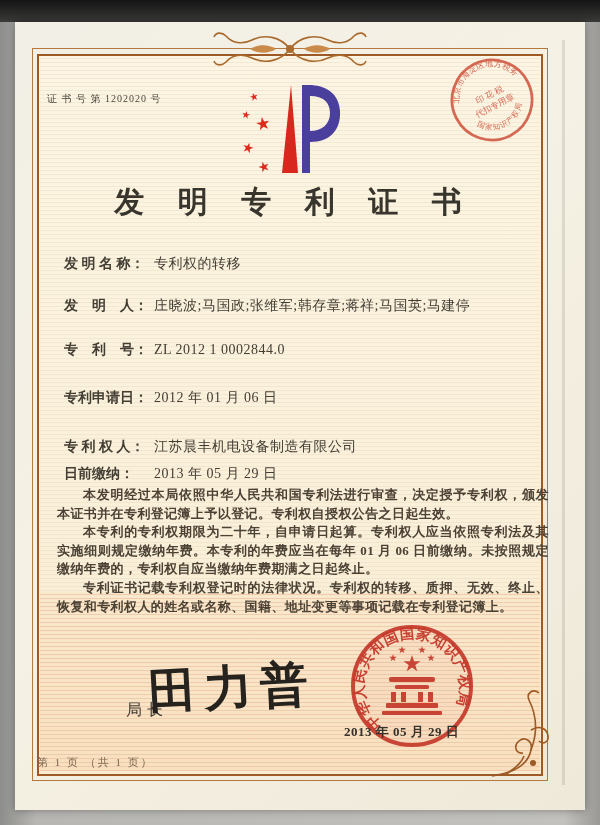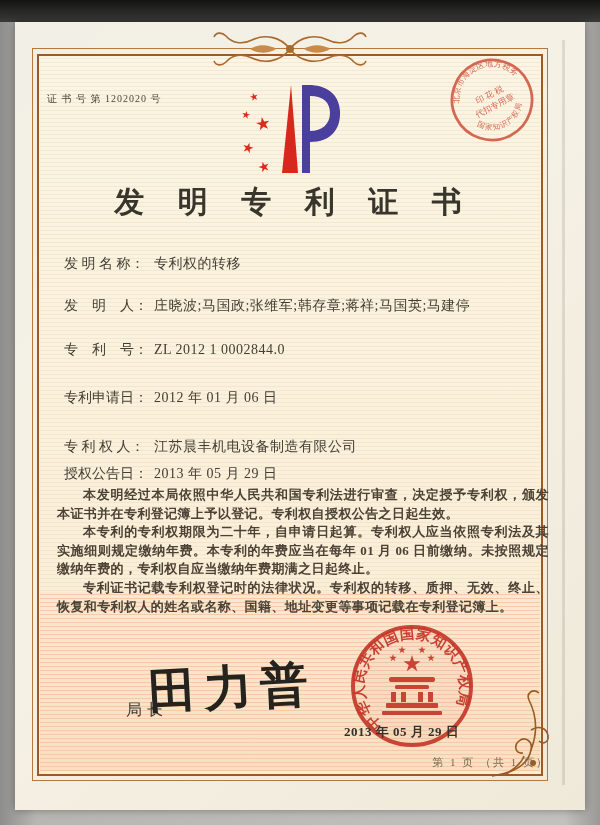--- a/index.html
+++ b/index.html
@@ -27,34 +27,34 @@
   .corner-flourish{position:absolute;left:486px;top:690px;width:70px;height:95px;}
   .cert-number{position:absolute;left:47px;top:92px;font-size:10px;color:#4b463c;
         letter-spacing:1px;z-index:3;}
   .logo{position:absolute;left:238px;top:82px;width:105px;height:95px;z-index:2;}
   .tax-stamp{position:absolute;left:446px;top:54px;width:92px;height:92px;z-index:2;}
   .cert-title{position:absolute;left:37px;top:182px;width:504px;text-align:center;
         font-size:30px;font-weight:700;color:#38352d;letter-spacing:13px;padding-left:11px;
         box-sizing:border-box;z-index:3;}
   .field-row{position:absolute;left:64px;width:470px;font-size:14px;color:#433e34;z-index:3;
         white-space:nowrap;}
-  .f-label{display:inline-block;min-width:90px;}
+  .f-label{display:inline-block;min-width:90px;font-weight:bold;}
   .f-value{letter-spacing:.5px;}
   .paragraphs{position:absolute;left:57px;top:486px;width:492px;z-index:3;}
   .paragraphs p{margin:0;font-size:13px;line-height:18.6px;color:#4b4134;
         text-align:justify;text-indent:2em;letter-spacing:.4px;font-weight:bold;}
   .director{position:absolute;left:126px;top:700px;font-size:16px;color:#3f3a33;
         letter-spacing:5px;z-index:3;}
   .signature{position:absolute;left:148px;top:656px;font-size:48px;color:#26231f;
         font-family:cursive;font-weight:700;letter-spacing:8px;transform:rotate(-3deg);
         z-index:3;}
   .seal{position:absolute;left:348px;top:622px;width:128px;height:128px;z-index:2;}
   .seal-date{position:absolute;left:344px;top:723px;width:140px;font-size:13px;
         font-weight:700;color:#36312a;letter-spacing:.5px;z-index:3;white-space:nowrap;}
-  .footer{position:absolute;left:37px;top:755px;width:512px;text-align:right;
+  .footer{position:absolute;left:37px;top:755px;width:512px;text-align:left;
         font-size:11px;color:#7b6750;letter-spacing:2px;z-index:3;}
   svg text{font-family:"Liberation Serif",serif;}
 </style>
 </head>
 <body>
 
 <svg width="0" height="0" style="position:absolute">
   <defs>
     <path id="star" d="M0,-1 L0.225,-0.309 L0.951,-0.309 L0.363,0.118 L0.588,0.809 L0,0.382 L-0.588,0.809 L-0.363,0.118 L-0.951,-0.309 L-0.225,-0.309 Z"></path>
   </defs>
@@ -131,21 +131,21 @@
   <div class="field-row" style="top:341px">
     <span class="f-label">专　利　号：</span><span class="f-value">ZL 2012 1 0002844.0</span>
   </div>
   <div class="field-row" style="top:389px">
     <span class="f-label">专利申请日：</span><span class="f-value">2012 年 01 月 06 日</span>
   </div>
   <div class="field-row" style="top:438px">
     <span class="f-label">专 利 权 人：</span><span class="f-value">江苏晨丰机电设备制造有限公司</span>
   </div>
   <div class="field-row" style="top:465px">
-    <span class="f-label">授权公告日：</span><span class="f-value">2013 年 05 月 29 日</span>
+    <span class="f-label">日前缴纳：</span><span class="f-value">2013 年 05 月 29 日</span>
   </div>
 
   <div class="paragraphs">
     <p>本发明经过本局依照中华人民共和国专利法进行审查，决定授予专利权，颁发本证书并在专利登记簿上予以登记。专利权自授权公告之日起生效。</p>
     <p>本专利的专利权期限为二十年，自申请日起算。专利权人应当依照专利法及其实施细则规定缴纳年费。本专利的年费应当在每年 01 月 06 日前缴纳。未按照规定缴纳年费的，专利权自应当缴纳年费期满之日起终止。</p>
     <p>专利证书记载专利权登记时的法律状况。专利权的转移、质押、无效、终止、恢复和专利权人的姓名或名称、国籍、地址变更等事项记载在专利登记簿上。</p>
   </div>
 
   <div class="director">局长</div>
   <div class="signature">田力普</div>

